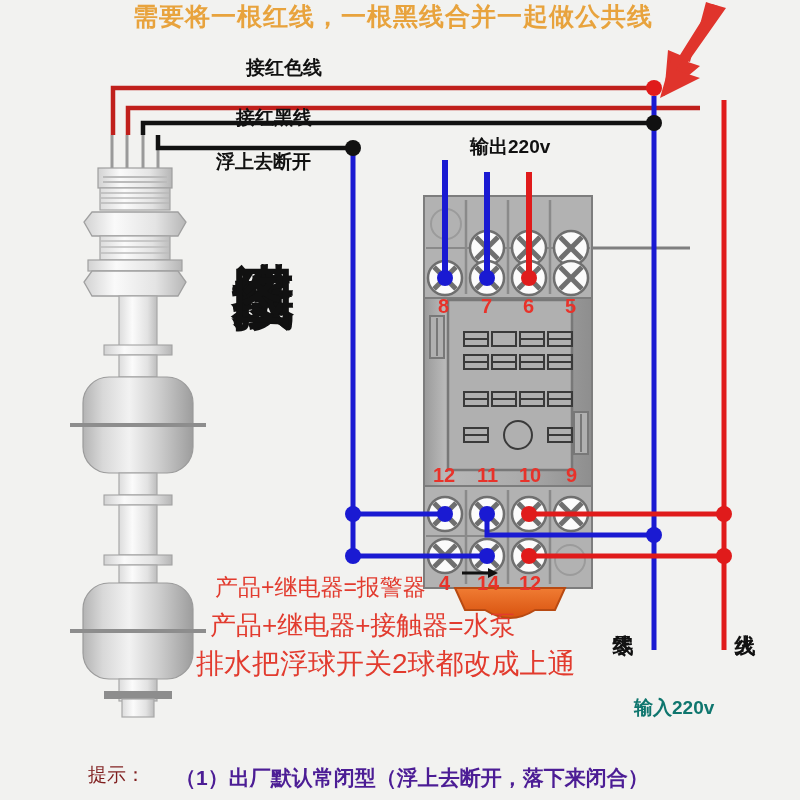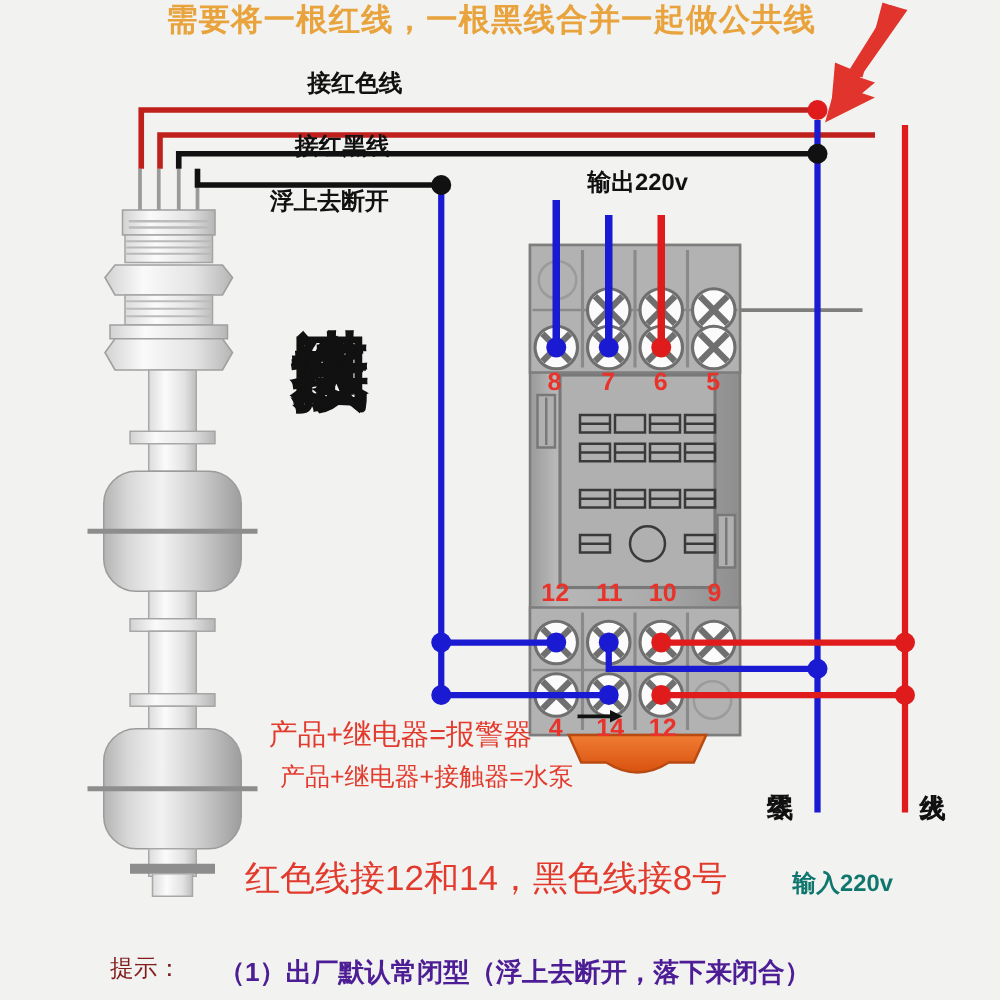--- a/index.html
+++ b/index.html
@@ -30,21 +30,21 @@
     line-height:1.02;letter-spacing:2px;
   }
 
   .t-vlabel{
     position:absolute;color:#111;font-size:21px;font-weight:bold;
     writing-mode:vertical-rl;text-orientation:upright;line-height:1;
   }
 
   .t-red{color:#e23b2e;font-weight:normal;white-space:nowrap;position:absolute;}
   .r1{font-size:23px;left:215px;top:572px;}
-  .r2{font-size:20px;left:224px;top:608px;}
+  .r2{font-size:26px;left:210px;top:608px;}
   .r3{font-size:28px;left:196px;top:645px;}
   .r4{font-size:28px;left:196px;top:684px;}
 
   .t-hintLabel{position:absolute;color:#7f1d1d;font-size:19px;font-weight:normal;left:88px;top:762px;}
   .t-hintBody{position:absolute;color:#4c1d95;font-size:21px;font-weight:bold;left:175px;top:764px;white-space:nowrap;}
 
   .term-num{position:absolute;color:#e8322a;font-size:20px;font-weight:bold;}
 </style>
 </head>
 <body>
@@ -375,18 +375,18 @@
   <div class="term-num" style="left:477px;top:464px;">11</div>
   <div class="term-num" style="left:519px;top:464px;">10</div>
   <div class="term-num" style="left:566px;top:464px;">9</div>
 
   <div class="term-num" style="left:439px;top:572px;">4</div>
   <div class="term-num" style="left:477px;top:572px;">14</div>
   <div class="term-num" style="left:519px;top:572px;">12</div>
 
   <div class="t-red r1">产品+继电器=报警器</div>
   <div class="t-red r2">产品+继电器+接触器=水泵</div>
-  <div class="t-red r4">红色线接12和14，黑色线接8号</div>
+  <div class="t-red r3">排水把浮球开关2球都改成上通</div>
 
   <div class="t-hintLabel">提示：</div>
   <div class="t-hintBody">（1）出厂默认常闭型（浮上去断开，落下来闭合）</div>
 
 </div>
 
 </body></html>

